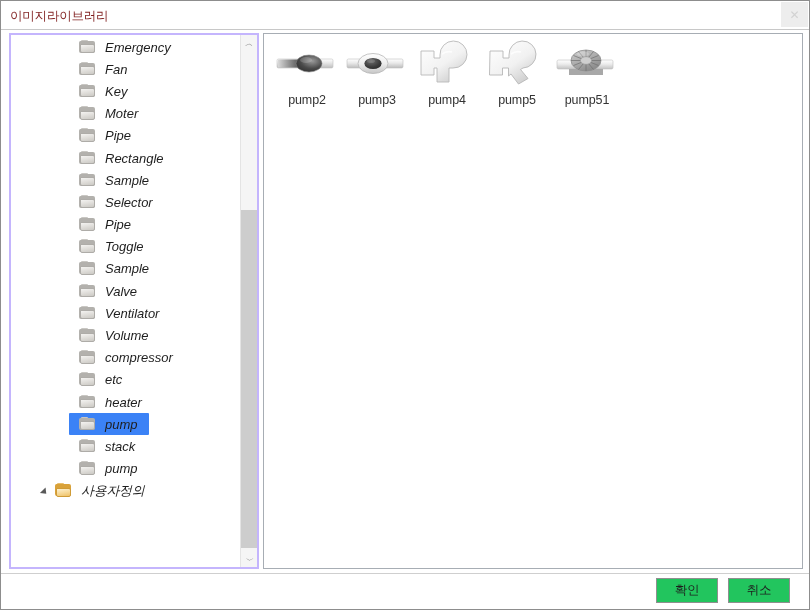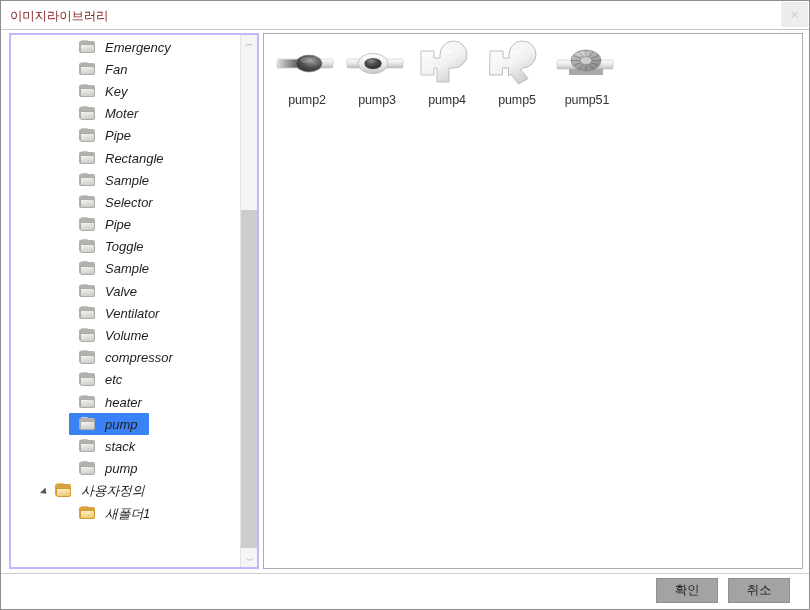--- a/index.html
+++ b/index.html
@@ -239,21 +239,21 @@
     height: 36px;
     border-top: 1px solid #cfcfcf;
     background: #ffffff;
     box-sizing: border-box;
   }
   .dlg-btn {
     position: absolute;
     top: 4px;
     width: 62px;
     height: 25px;
-    background: #a3a3a3;
+    background: #22c55e;
     border: 1px solid #8f8f8f;
     box-sizing: border-box;
     font-family: "Liberation Sans", "DejaVu Sans", sans-serif;
     font-size: 12.5px;
     color: #1e1e1e;
     letter-spacing: -0.3px;
     cursor: default;
     padding: 0;
     display: flex;
     align-items: center;
@@ -475,30 +475,20 @@
         </div>
         <div class="tree-row">
           <span class="indent" style="width: 29px;"></span>
           <span class="expander expanded"></span>
           <span class="folder yellow">
             <span class="f-tab"></span>
             <span class="f-back"></span>
             <span class="f-front"></span>
           </span>
           <span class="tree-label ko">사용자정의</span>
-        </div>
-        <div class="tree-row">
-          <span class="indent" style="width: 53px;"></span>
-          <span class="expander"></span>
-          <span class="folder yellow">
-            <span class="f-tab"></span>
-            <span class="f-back"></span>
-            <span class="f-front"></span>
-          </span>
-          <span class="tree-label ko">새폴더1</span>
         </div>
       </div>
 
     <div class="vscroll">
       <div class="arrow up">︿</div>
       <div class="thumb"></div>
       <div class="arrow down">﹀</div>
     </div>
   </div>
 

